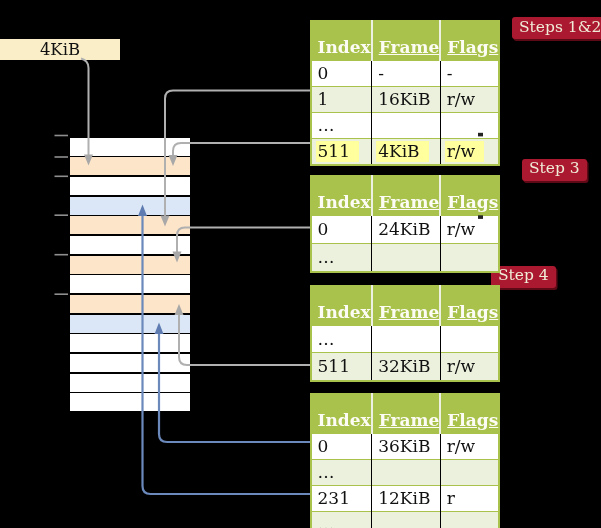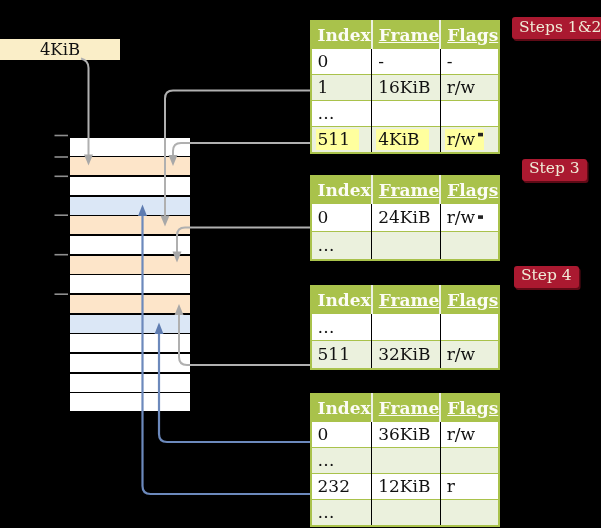--- a/index.html
+++ b/index.html
@@ -14,39 +14,39 @@
     font-size:16.5px;color:#111;
   }
   
   .badge{
     position:absolute;background:#aa1930;color:#f0ebd7;font-size:15.5px;line-height:1;
     padding:2.5px 7px 4px 7px;border-radius:3px;box-shadow:1.5px 2px 0 #5e0a16;white-space:nowrap;
   }
   .badge-step0{left:188px;top:42.5px;}
   .badge-steps12{left:512px;top:17px;}
   .badge-step3{left:522px;top:158.5px;}
-  .badge-step4{left:514px;top:265.5px;}
+  .badge-step4{left:491px;top:265.5px;}
   
   .stack{
     position:absolute;left:70px;top:137.5px;width:120px;height:274px;
     display:flex;flex-direction:column;gap:1.7px;background:#000;
   }
   .mrow{flex:1;}
   .mrow.free{background:#ffffff;}
   .mrow.page-table{background:#fde5c9;}
   .mrow.mapped-page{background:#dbe7f6;}
   
   .ptable{
     position:absolute;left:309.5px;border-collapse:collapse;background:#fff;
     font-size:17px;color:#111;border:2.5px solid #a9c24b;table-layout:fixed;
   }
   .pt0{top:19.5px;} .pt1{top:174.5px;} .pt2{top:284.5px;} .pt3{top:392.5px;}
   .ptable th{
     background:#a9c24b;color:#fcfcf5;font-weight:bold;text-align:left;
-    padding:0 0 0 6px;height:26px;font-size:17px;border-left:2px solid #edf1e3;
+    padding:12px 0 0 6px;height:26px;font-size:17px;border-left:2px solid #edf1e3;
   }
   .ptable th:first-child{border-left:none;}
   .ptable th:nth-child(1){width:51px;}
   .ptable th:nth-child(2){width:55px;text-decoration:underline;}
   .ptable th:nth-child(3){width:46px;text-decoration:underline;}
   .ptable td{
     border-left:1px solid #000;border-top:1.5px solid #a9c24b;
     padding:0 0 0 6px;vertical-align:middle;overflow:visible;white-space:nowrap;
   }
   .ptable td:first-child{border-left:none;}
@@ -173,21 +173,21 @@
             <td>0</td>
             <td>36KiB</td>
             <td>r/w</td>
           </tr>
           <tr class="shaded">
             <td>…</td>
             <td></td>
             <td></td>
           </tr>
           <tr>
-            <td>232</td>
+            <td>231</td>
             <td>12KiB</td>
             <td>r</td>
           </tr>
           <tr class="shaded">
             <td>…</td>
             <td></td>
             <td></td>
           </tr>
         </tbody>
       </table>

